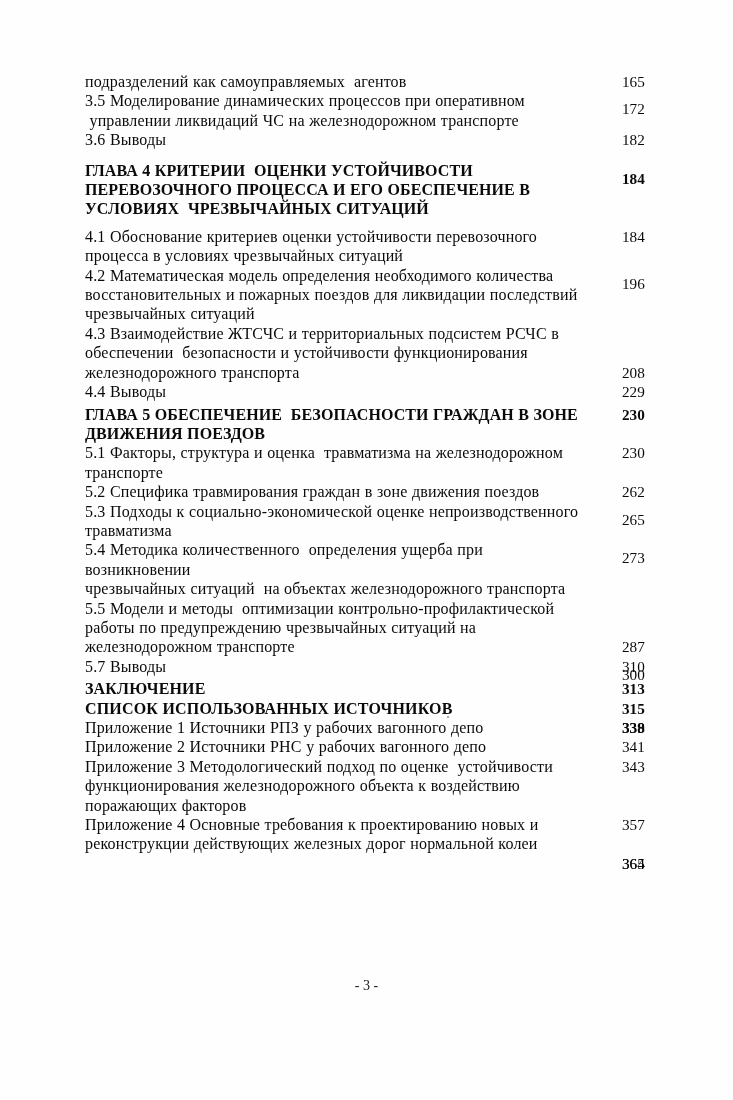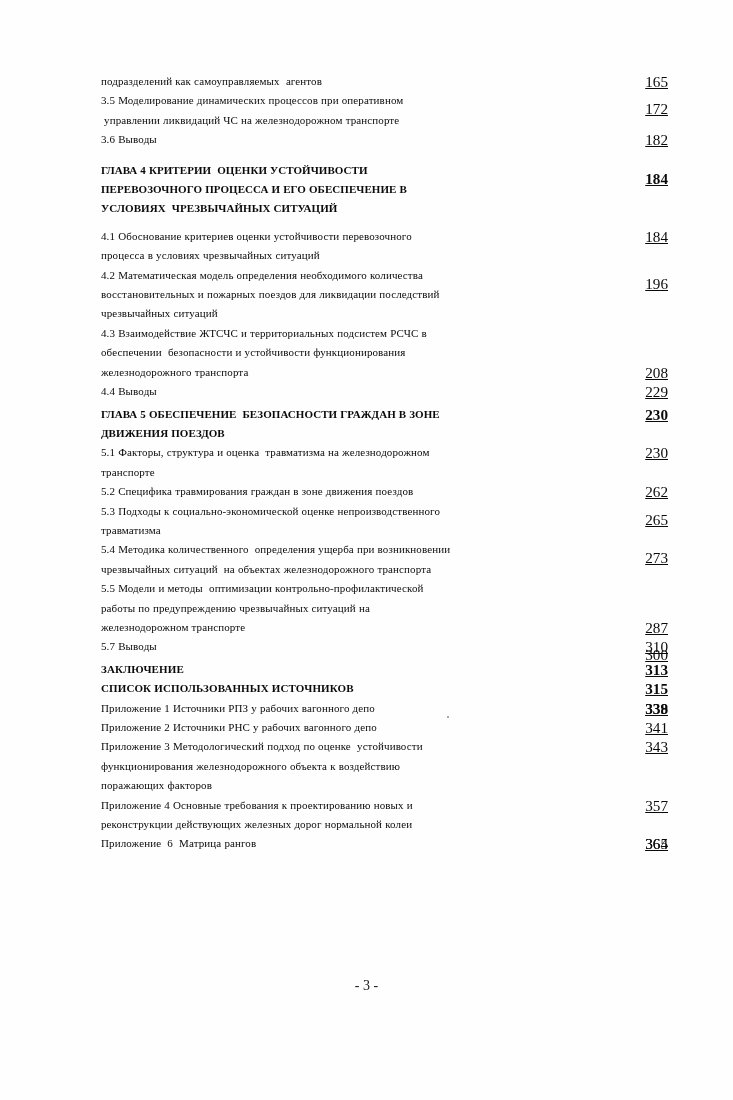--- a/index.html
+++ b/index.html
@@ -22,35 +22,33 @@
     top: 72px;
     width: 583px;
   }
   .entry {
     position: relative;
     width: 100%;
   }
   .entry .title {
     display: block;
     width: 500px;
-    font-size: 11px;
+    font-size: 16px;
     line-height: 19.4px;
     letter-spacing: 0.01em;
     white-space: pre-wrap;
     word-spacing: 0.02em;
-    margin-left: 16px;
   }
   .entry .page-num {
     position: absolute;
     right: 0;
     width: 46px;
-    text-align: right;
+    text-align: left;
     font-size: 15.2px;
     line-height: 19.4px;
-    text-decoration: underline;
   }
   .entry.bold .title,
   .entry.bold .page-num {
     font-weight: bold;
   }
   .entry.chapter .title {
     font-weight: bold;
     letter-spacing: 0.005em;
   }
   .entry.chapter .page-num {
@@ -197,21 +195,20 @@
       </div>
       <div class="entry">
         <span class="title">Приложение 4 Основные требования к проектированию новых и
 реконструкции действующих железных дорог нормальной колеи</span>
         <span class="page-num pn-0">357</span>
       </div>
       <div class="entry">
         <span class="page-num pn-0">364</span>
       </div>
       <div class="entry">
-        <span class="title">Приложение  6  Матрица рангов</span>
         <span class="page-num pn-0">365</span>
       </div>
     </div>
 
   <div class="stray-dot"></div>
 
   <div class="footer">- 3 -</div>
 
 </div>
 

